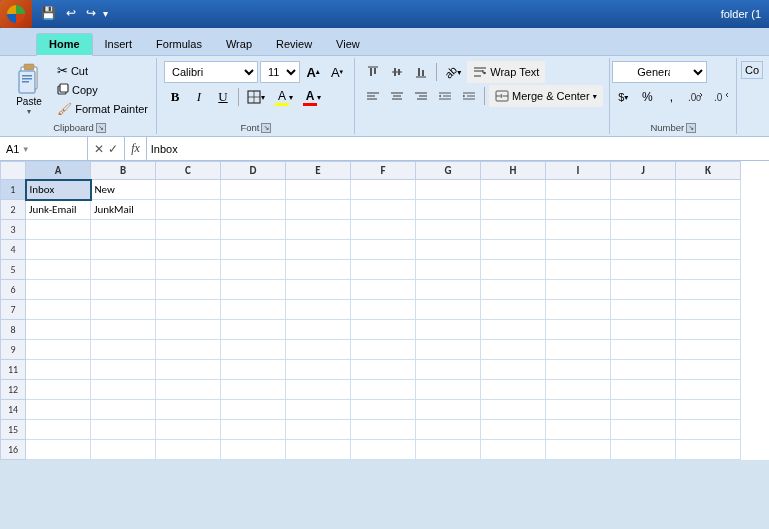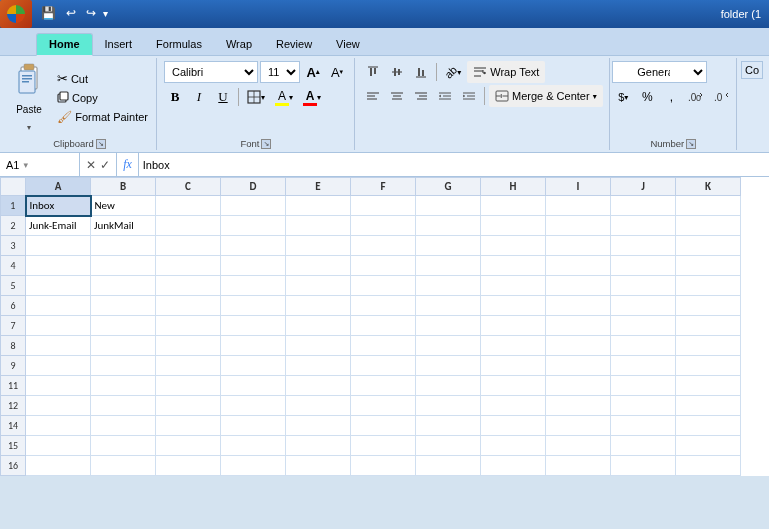--- a/index.html
+++ b/index.html
@@ -172,33 +172,33 @@
     .formula-bar {
       background: white;
       border-bottom: 1px solid #aac4e0;
       display: flex;
       align-items: center;
       height: 24px;
       padding: 0;
     }
 
     .cell-ref-box {
-      width: 80px;
+      width: 88px;
       border-right: 1px solid #aac4e0;
       height: 100%;
       display: flex;
       align-items: center;
       padding: 0 6px;
       font-size: 11px;
       background: white;
     }
 
     .formula-icon {
       padding: 0 6px;
-      color: #3b82f6;
+      color: #404040;
       font-size: 12px;
       cursor: pointer;
       font-style: italic;
       font-family: serif;
     }
 
     .formula-input {
       flex: 1;
       border: none;
       outline: none;
@@ -364,21 +364,21 @@
   <div class="ribbon-tab">Wrap</div>
   <div class="ribbon-tab">Review</div>
   <div class="ribbon-tab">View</div>
 </div>
 
 <div class="ribbon-body" style="display:flex; align-items:stretch; background:#dce9f7; border-bottom:1px solid #aac4e0; padding:2px 3px; min-height:72px; gap:1px;">
 
   <div class="ribbon-group" style="display:flex; flex-direction:column; border-right:1px solid #b0c4dd; padding:0 4px;">
     <div class="ribbon-group-content" style="display:flex; align-items:center; gap:2px; flex:1; padding:3px 0;">
 
-      <div style="display:flex; flex-direction:column; align-items:center; justify-content:center; padding:2px 6px; cursor:pointer; border-radius:3px; min-width:44px;gap:8px;">
+      <div style="display:flex; flex-direction:column; align-items:center; justify-content:center; padding:2px 6px; cursor:pointer; border-radius:3px; min-width:44px;">
         <svg width="28" height="32" viewBox="0 0 28 32">
           <rect x="6" y="4" width="16" height="22" rx="1" fill="#fff" stroke="#888" stroke-width="1"></rect>
           <rect x="9" y="1" width="10" height="6" rx="1" fill="#c8a060" stroke="#888" stroke-width="0.5"></rect>
           <rect x="4" y="8" width="16" height="22" rx="1" fill="#dde8f8" stroke="#5588bb" stroke-width="1"></rect>
           <rect x="7" y="12" width="10" height="1.5" fill="#5588bb"></rect>
           <rect x="7" y="15" width="10" height="1.5" fill="#5588bb"></rect>
           <rect x="7" y="18" width="7" height="1.5" fill="#5588bb"></rect>
         </svg>
         <span style="font-size:10px; margin-top:1px;">Paste</span>
         <span style="font-size:8px; color:#555;">▾</span>

